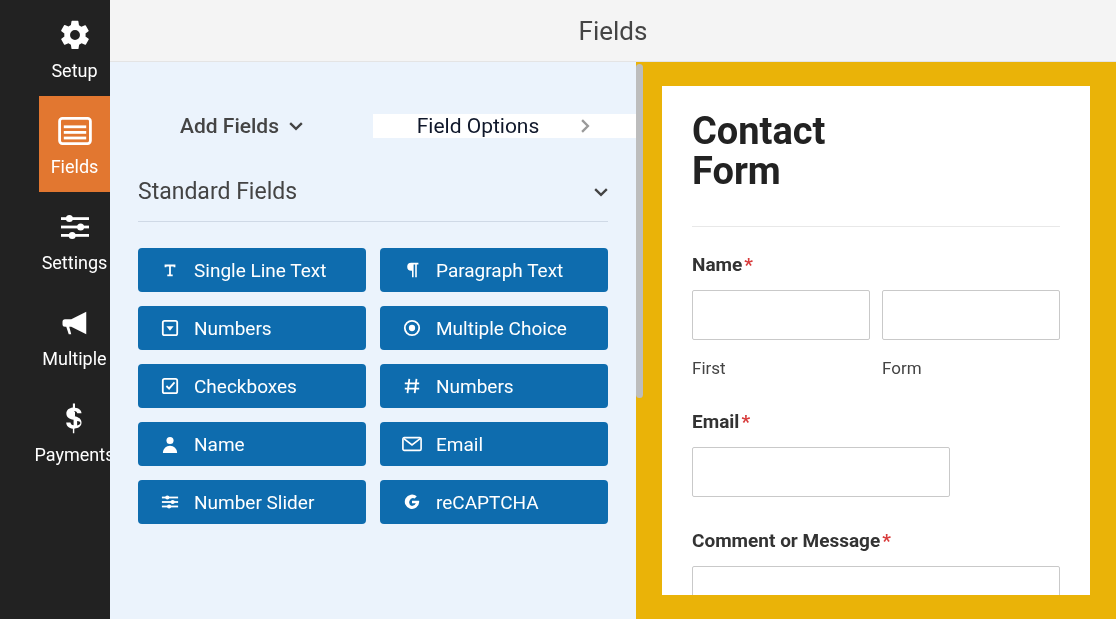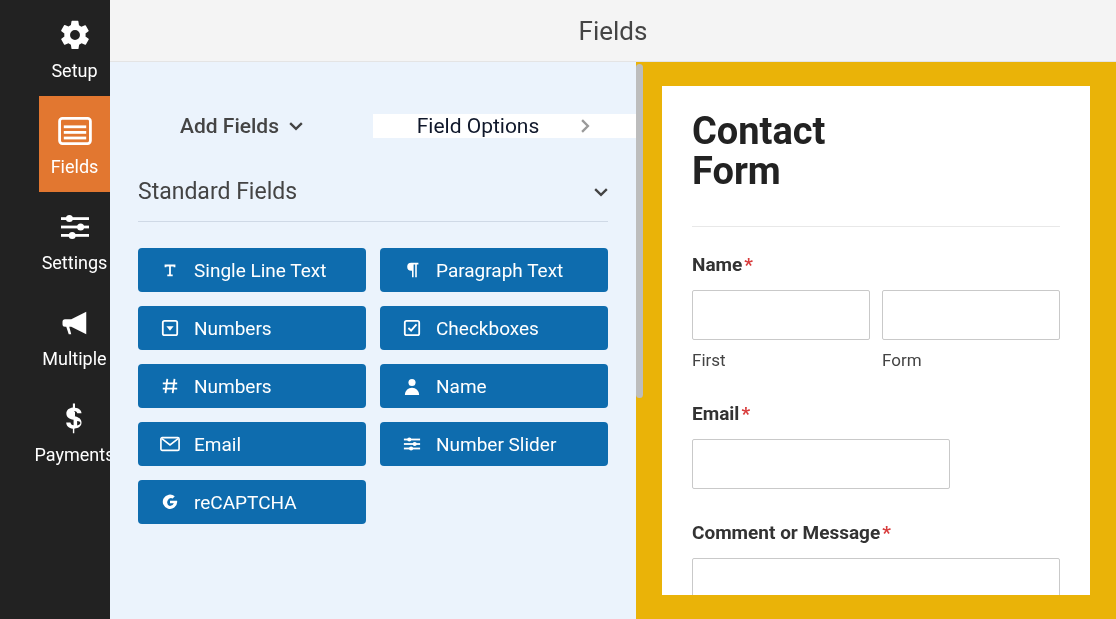--- a/index.html
+++ b/index.html
@@ -159,21 +159,21 @@
   .name-row { display: flex; gap: 12px; margin-bottom: 10px; }
   .name-col { flex: 1; }
   .text-input {
     width: 100%;
     height: 50px;
     border: 1px solid #c9c9c9;
     border-radius: 2px;
     padding: 0 10px;
     font-size: 16px;
   }
-  .sub-label { font-size: 17px; color: #444; margin-top: 10px; display: block; }
+  .sub-label { font-size: 17px; color: #444; margin-top: 18px; display: block; }
   .form-group { margin-bottom: 32px; }
   .email-input { width: 100%; max-width: 258px; }
 </style>
 </head>
 <body>
 
 <nav class="sidebar">
   <div class="sidebar-item">
     <span class="icon-wrap">
       <svg width="34" height="34" viewBox="0 0 24 24">
@@ -289,20 +289,29 @@
         <div class="field-btn">
           <span class="fi">
             <svg width="18" height="18" viewBox="0 0 20 20">
                 <rect x="2" y="2" width="16" height="16" rx="2" fill="none" stroke="#fff" stroke-width="2"></rect>
                 <path d="m6 8 4 5 4-5Z"></path>
               </svg>
           </span>
           <span>Numbers</span>
         </div>
 
+        <div class="field-btn">
+          <span class="fi">
+            <svg width="18" height="18" viewBox="0 0 20 20">
+                <circle cx="10" cy="10" r="8" fill="none" stroke="#fff" stroke-width="2"></circle>
+                <circle cx="10" cy="10" r="3.5"></circle>
+              </svg>
+          </span>
+          <span>Multiple Choice</span>
+        </div>
 
         <div class="field-btn">
           <span class="fi">
             <svg width="18" height="18" viewBox="0 0 20 20">
                 <rect x="2" y="2" width="16" height="16" rx="2" fill="none" stroke="#fff" stroke-width="2"></rect>
                 <path d="m6 10 3 3 6-7" fill="none" stroke="#fff" stroke-width="2"></path>
               </svg>
           </span>
           <span>Checkboxes</span>
         </div>

